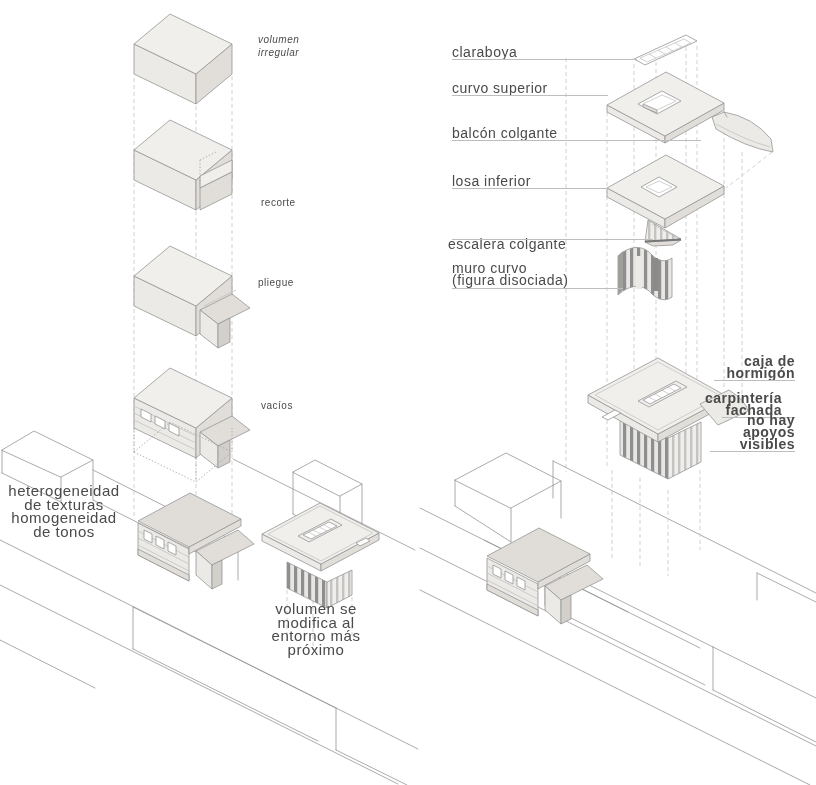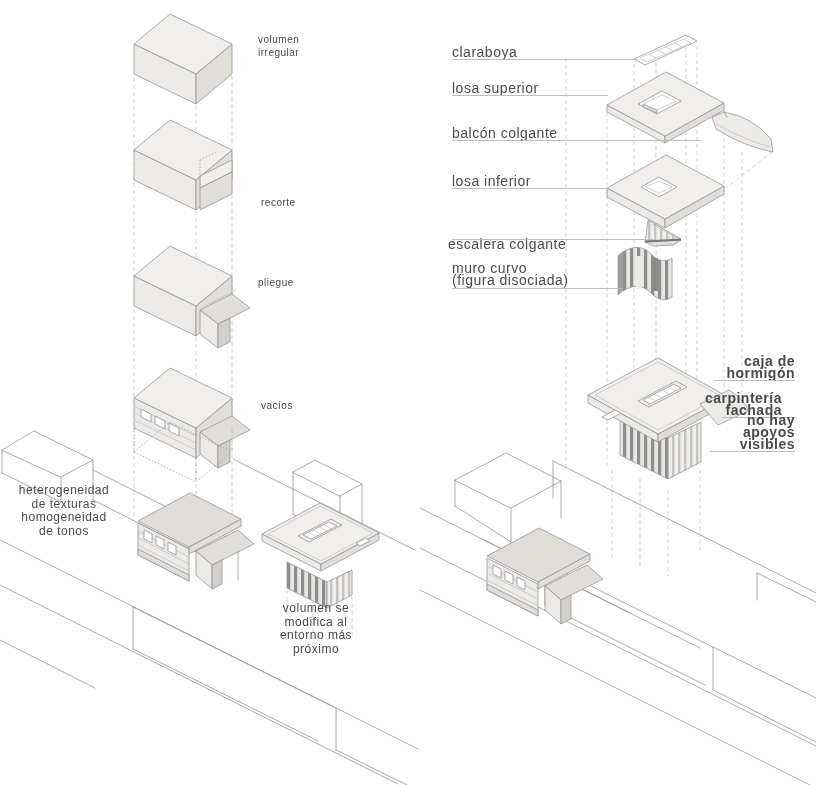--- a/index.html
+++ b/index.html
@@ -18,21 +18,21 @@
   .ft{fill:var(--fill-top);stroke:var(--line);stroke-width:.8;stroke-linejoin:round}
   .ff{fill:var(--fill-front);stroke:var(--line);stroke-width:.8;stroke-linejoin:round}
   .fs{fill:var(--fill-side);stroke:var(--line);stroke-width:.8;stroke-linejoin:round}
   .fd{fill:var(--fill-dark);stroke:var(--line);stroke-width:.8;stroke-linejoin:round}
   .fg{fill:var(--roof);stroke:var(--line);stroke-width:.8;stroke-linejoin:round}
   .fw{fill:#ffffff;stroke:var(--line);stroke-width:.8;stroke-linejoin:round}
   .sd{fill:url(#stripesDark);stroke:var(--line);stroke-width:.8}
   .sl{fill:url(#stripesLight);stroke:var(--line);stroke-width:.8}
   .lbl{position:absolute;font-size:10px;line-height:13px;color:var(--text);
        letter-spacing:.5px;white-space:pre-line;}
-  .note{font-size:12px;line-height:13.5px;text-align:center;}
+  .note{font-size:15px;line-height:13.5px;text-align:center;}
   .rlbl{font-size:14px;line-height:12px;}
   .fr{text-align:right;font-weight:bold;}
   .rule{position:absolute;height:0;border-top:1px solid var(--line-light);}
 </style>
 </head>
 <body>
 
 <div id="stage">
 
 <svg width="816" height="785" viewBox="0 0 816 785">
@@ -221,39 +221,39 @@
         <path class="lnl" d="M649,397 L656,401 M655,394 L662,398 M662,390 L669,394 M668,387 L675,391"></path>
       </g>
       <path class="ff" d="M700,404 L729,390 Q746,401 748,411 L718,425 Z"></path>
       <path class="fw" d="M602,417 L615,410 L621,413 L608,420 Z"></path>
     </g>
 
     <use href="#bldgA" transform="translate(349,35)"></use>
   </g>
 </svg>
 
-<div class="lbl" style="left:258px;top:33px;width:90px;">volumen
+<div class="lbl" style="left:258px;top:33px;width:90px;font-style:italic;">volumen
 irregular</div>
 <div class="lbl" style="left:261px;top:152px;width:90px;margin-top:44px;">recorte</div>
 <div class="lbl" style="left:258px;top:276px;width:90px;">pliegue</div>
 <div class="lbl" style="left:261px;top:399px;width:90px;">vacíos</div>
 
 <div class="lbl note" style="left:8px;top:484px;width:112px;">heterogeneidad
 de texturas
 homogeneidad
 de tonos</div>
 <div class="lbl note" style="left:260px;top:602px;width:112px;">volumen se
 modifica al
 entorno más
 próximo</div>
 
 <div class="lbl rlbl" style="left:452px;top:46px;">claraboya</div>
 <div class="rule" style="left:452px;top:59px;width:185px;"></div>
 
-<div class="lbl rlbl" style="left:452px;top:82px;">losa superior</div>
+<div class="lbl rlbl" style="left:452px;top:82px;">curvo superior</div>
 <div class="rule" style="left:452px;top:95px;width:156px;"></div>
 
 <div class="lbl rlbl" style="left:452px;top:127px;">balcón colgante</div>
 <div class="rule" style="left:452px;top:140px;width:249px;"></div>
 
 <div class="lbl rlbl" style="left:452px;top:175px;">losa inferior</div>
 <div class="rule" style="left:452px;top:188px;width:156px;"></div>
 
 <div class="lbl rlbl" style="left:448px;top:226px;margin-top:12px;">escalera colgante</div>
 <div class="rule" style="left:452px;top:239px;width:201px;"></div>

